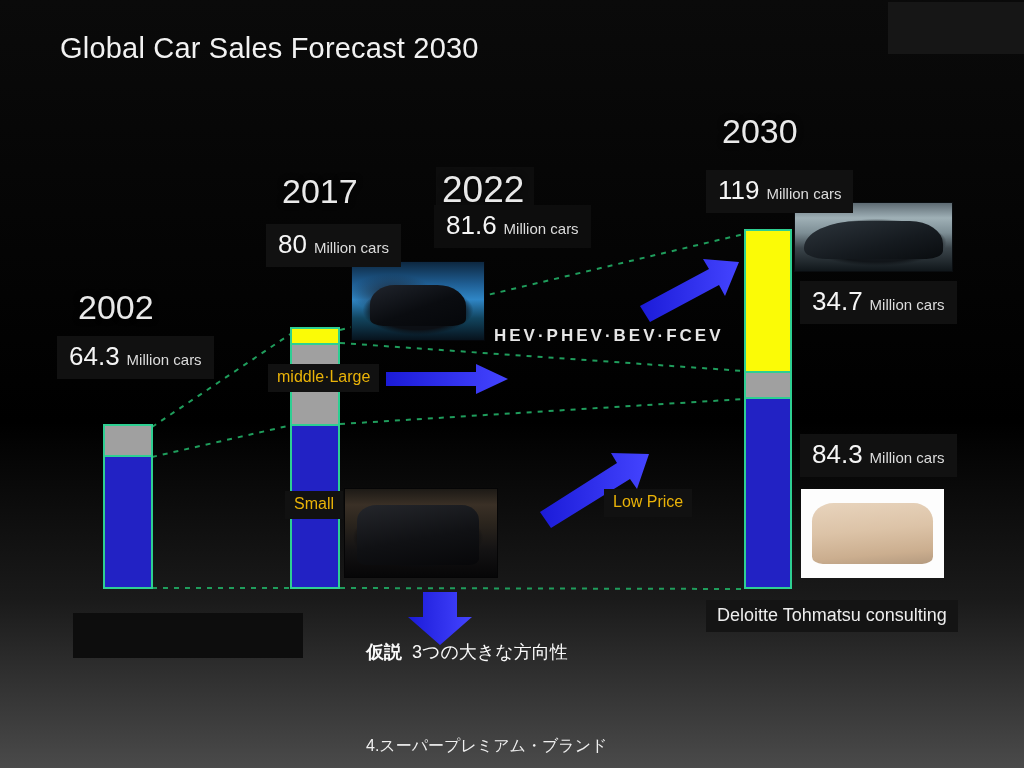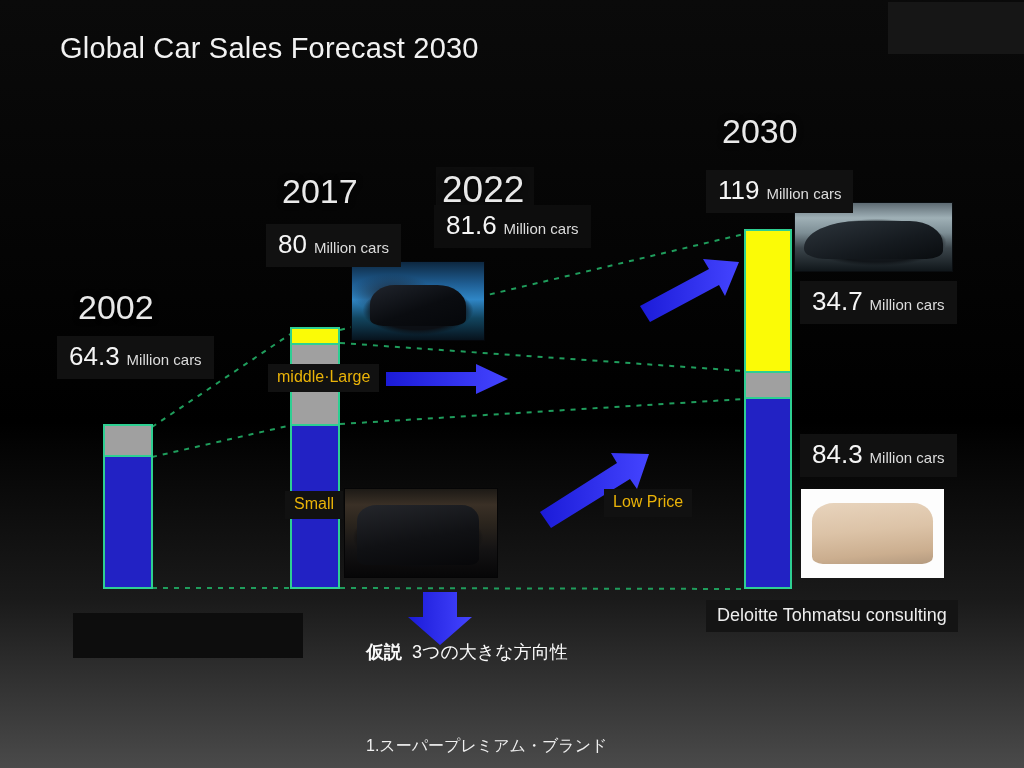--- a/index.html
+++ b/index.html
@@ -206,27 +206,28 @@
     <span class="unit">Million cars</span>
   </div>
   <div class="abs chip" id="c843">
     <span class="big">84.3</span>
     <span class="unit">Million cars</span>
   </div>
 
   <div class="abs catlabel" id="lab-middle">middle·Large</div>
   <div class="abs catlabel" id="lab-small">Small</div>
   <div class="abs catlabel" id="lab-lowprice">Low  Price</div>
+  <div class="abs" id="hevline">HEV·PHEV·BEV·FCEV</div>
 
   <div class="abs" id="credit">Deloitte Tohmatsu consulting</div>
 
   <div class="abs" id="box-empty"></div>
 
   <div class="abs" id="jp-head">
     <b>仮説</b>&nbsp;&nbsp;<span>3つの大きな方向性</span>
   </div>
   <div class="abs" id="jp-list">
-    <div>1.スーパープレミアム・ブランド</div>
+    <div>4.スーパープレミアム・ブランド</div>
     
     
   </div>
 
 </div>
 
 </body></html>

